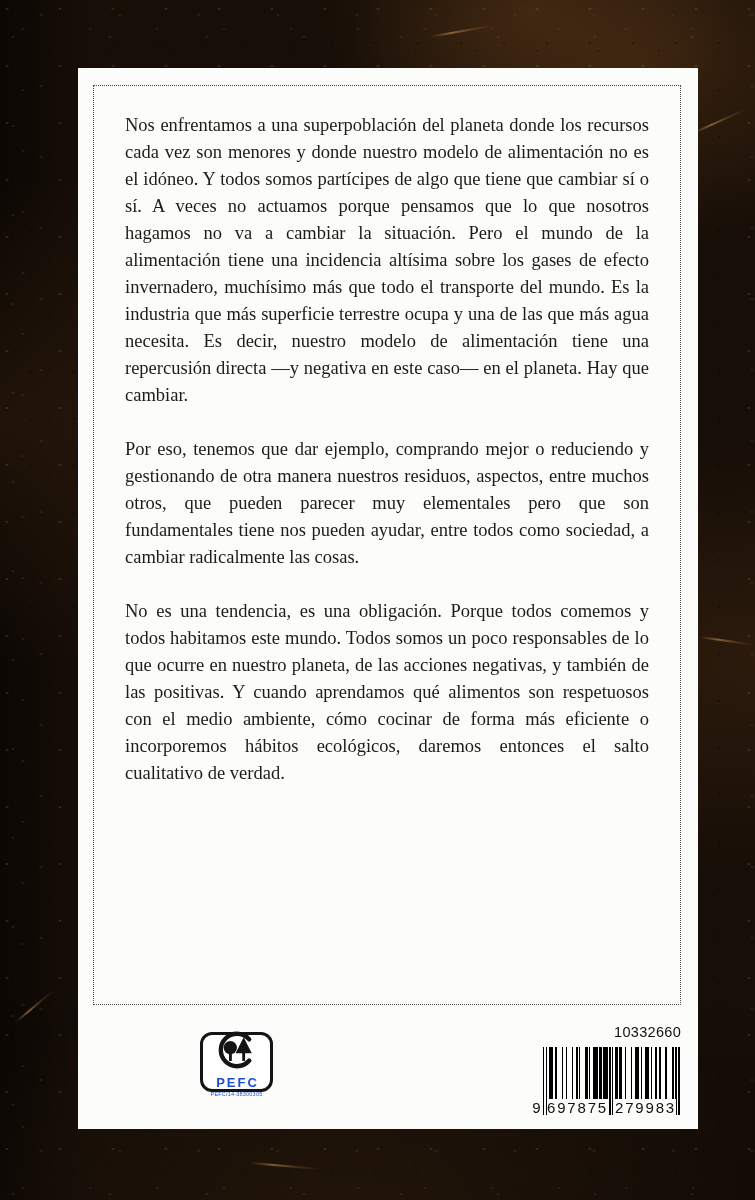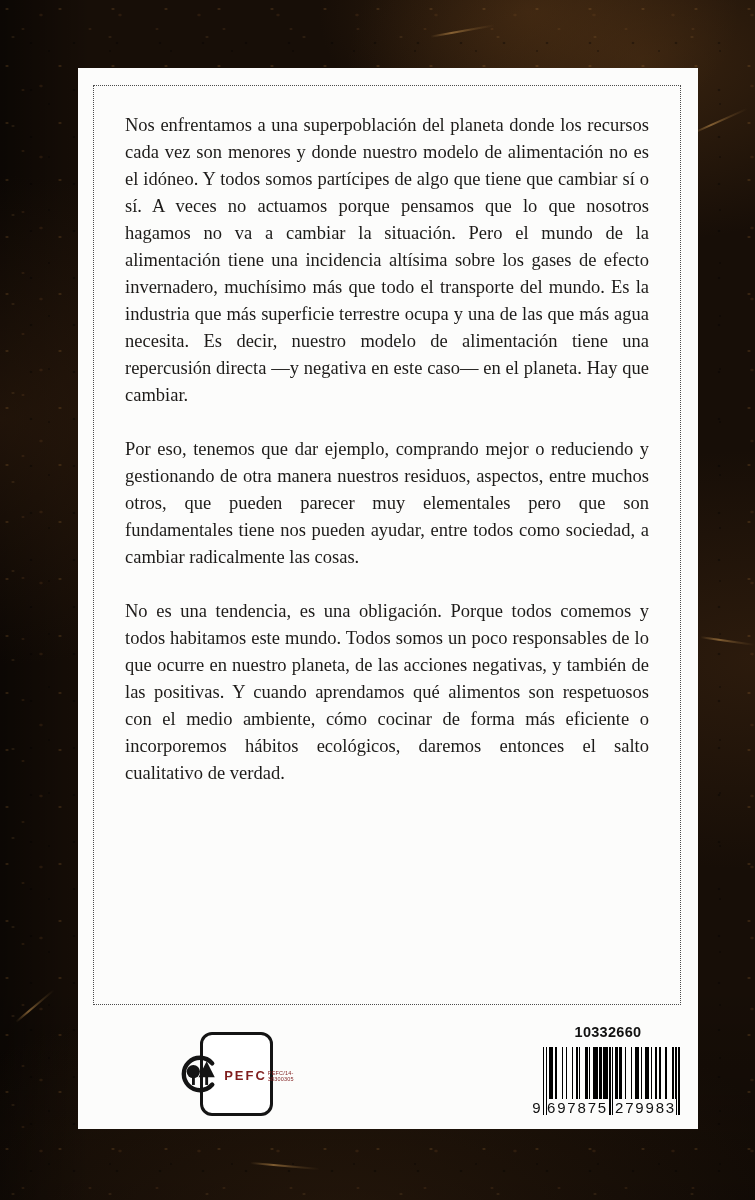--- a/index.html
+++ b/index.html
@@ -55,34 +55,34 @@
     border:4px solid #141414; background:#fff;
     display:flex; flex-direction:column; align-items:center; justify-content:space-between;
     padding:8px 3px 7px 3px;
     font-family:"Liberation Sans", sans-serif; font-weight:bold;
     font-size:12.5px; color:#141414;
   }
   .logo-planeta .lp-word { letter-spacing:2.5px; white-space:nowrap; text-indent:2.5px; }
   .logo-planeta svg { display:block; }
 
   .logo-pefc {
-    position:absolute; left:122px; top:964px; width:73px; height:84px;
+    position:absolute; left:122px; top:964px; width:73px; height:60px;
     border:3.5px solid #141414; border-radius:12px; background:#fff;
-    display:flex; flex-direction:row; align-items:center; justify-content:center;
+    display:flex; flex-direction:column; align-items:center; justify-content:center;
     gap:1px; padding-top:3px;
-    font-family:"Liberation Sans", sans-serif; color:#7f1d1d;
+    font-family:"Liberation Sans", sans-serif; color:#1d4ed8;
   }
   .logo-pefc .pefc-word { font-weight:bold; font-size:13px; letter-spacing:2px; text-indent:2px; }
   .logo-pefc .pefc-cert { font-size:5.5px; letter-spacing:0.2px; }
 
   .barcode-block {
     position:absolute; left:457px; top:956px; width:146px;
     font-family:"Liberation Sans", sans-serif; color:#111;
   }
-  .bc-sku { text-align:center; font-size:14.5px; letter-spacing:0.3px; height:18px;font-weight:bold; }
+  .bc-sku { text-align:right; font-size:14.5px; letter-spacing:0.3px; height:18px; }
   .bc-wrap { position:relative; margin-left:8px; margin-top:5px; width:137px; height:68px; }
   .bc-bars { display:flex; width:137px; height:68px; }
   .bc-bars div { flex:0 0 auto; width:1.442px; height:100%; }
   .bc-num-box {
     position:absolute; bottom:-1px; height:17px; background:#fcfcfb;
     font-size:15px; line-height:17px; letter-spacing:1.8px; text-align:center;
   }
   .bc-first { left:-12px; width:11px; background:transparent; letter-spacing:0; }
   .bc-left  { left:4px;  width:61px; }
   .bc-right { left:72px; width:61px; }

